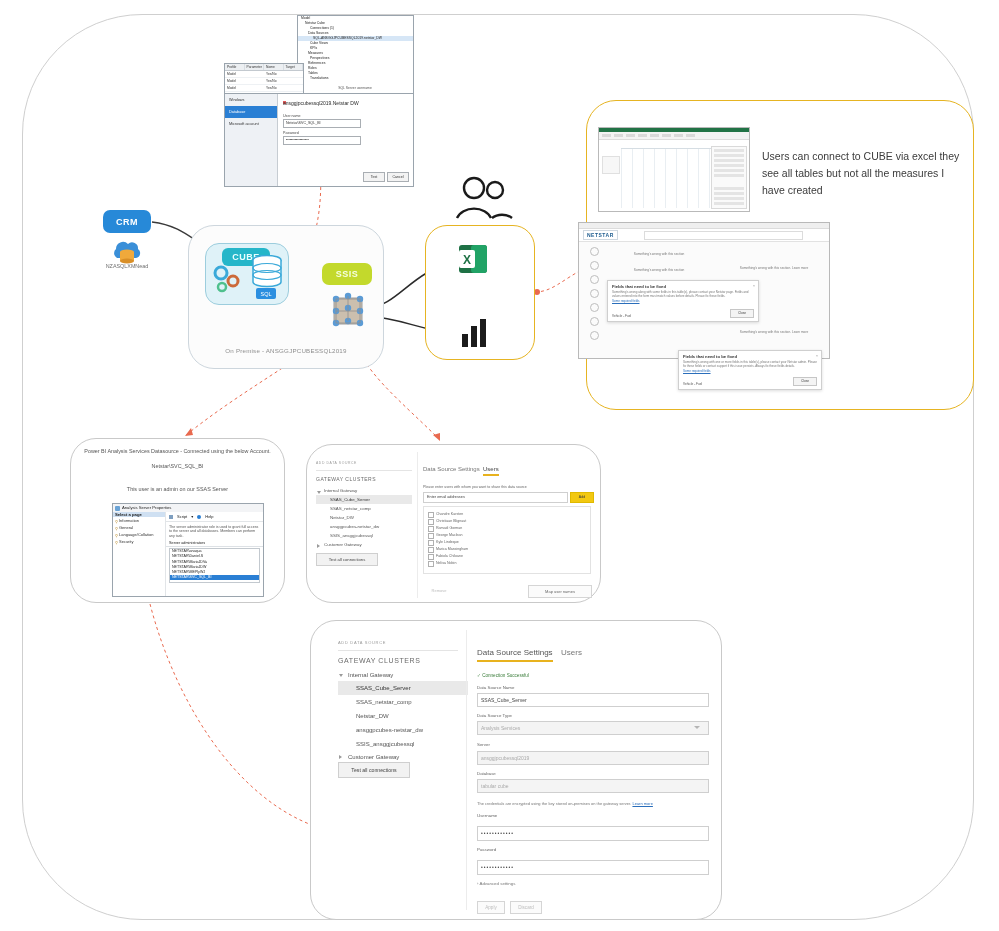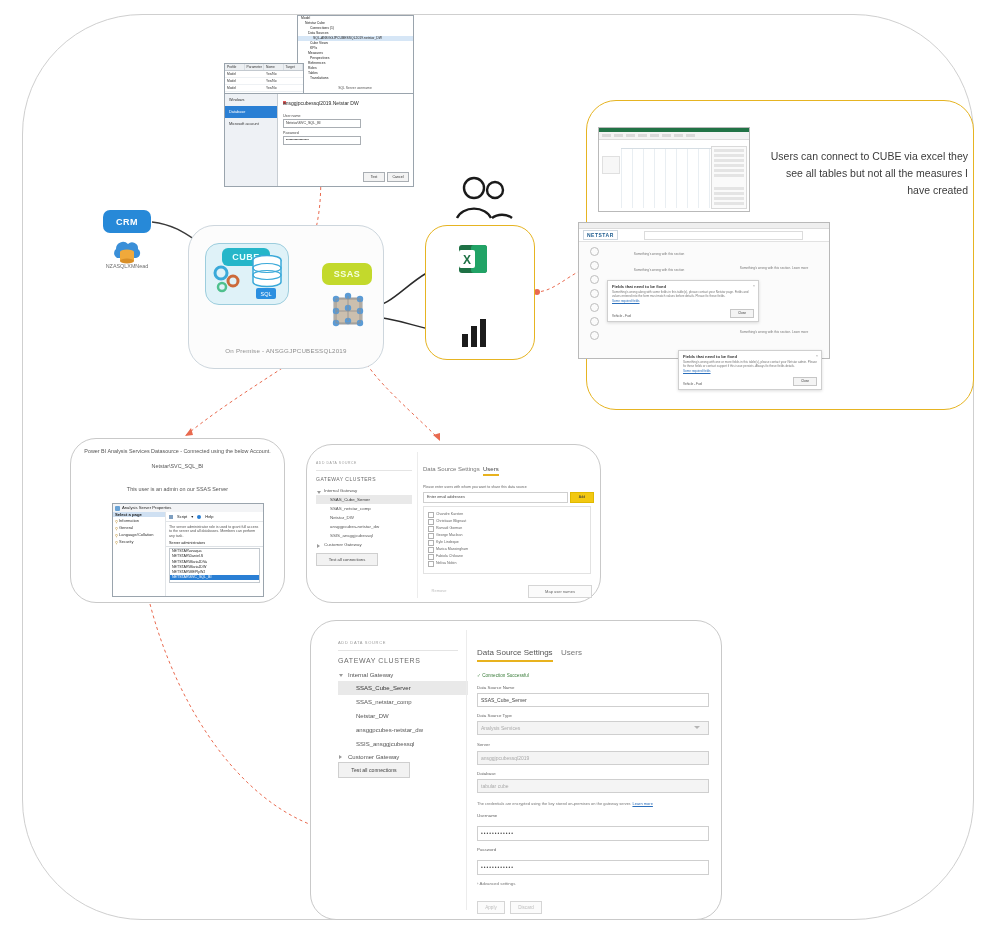--- a/index.html
+++ b/index.html
@@ -83,21 +83,21 @@
       border:1px solid #cfcfcf;box-shadow:0 1px 3px rgba(0,0,0,.14);}
   .ns-dialog2{position:absolute;left:100px;top:99px;width:142px;height:38px;background:#fff;
       border:1px solid #cfcfcf;box-shadow:0 1px 3px rgba(0,0,0,.14);}
   .nsd-title{font-size:4.2px;font-weight:700;color:#333;padding:3px 4px 1px;}
   .nsd-body{font-size:3px;color:#777;padding:0 4px;line-height:4px;}
   .nsd-link{font-size:3px;color:#2a6ebb;padding:1px 4px;text-decoration:underline;}
   .nsd-x{position:absolute;right:3px;top:2px;font-size:4px;color:#999;}
   .nsd-btn{position:absolute;right:4px;bottom:3px;width:22px;height:7px;border:1px solid #c6c6c6;
       background:#f4f4f4;font-size:3.2px;line-height:7px;text-align:center;color:#444;}
   .nsd-field{position:absolute;left:4px;bottom:3px;font-size:3.2px;color:#555;}
-  .note-txt{position:absolute;left:762px;top:148px;width:206px;text-align:right;
+  .note-txt{position:absolute;left:762px;top:148px;width:206px;text-align:left;
       font-size:10.5px;color:#3b3b3b;line-height:17px;}
   
   .pl-t1{position:absolute;left:70px;top:448px;width:215px;text-align:center;font-size:5.4px;color:#555;}
   .pl-t2{position:absolute;left:70px;top:463px;width:215px;text-align:center;font-size:5.4px;color:#555;}
   .pl-t3{position:absolute;left:70px;top:486px;width:215px;text-align:center;font-size:5.4px;color:#555;}
   .asp{position:absolute;left:112px;top:503px;width:150px;height:92px;background:#fff;border:1px solid #9aa4ad;}
   .asp-title{height:8px;background:#f3f4f6;border-bottom:1px solid #d7dbdf;font-size:4.2px;line-height:8px;
       padding-left:9px;color:#222;position:relative;}
   .asp-ico{position:absolute;left:2px;top:1.5px;width:5px;height:5px;background:#6aa3d6;border-radius:1px;}
   .asp-left{position:absolute;left:0;top:8px;width:52px;bottom:0;background:#fff;border-right:1px solid #e2e5e8;}
@@ -232,21 +232,21 @@
   <div class="dlg-btn" style="left:138px;top:78px">Test</div>
   <div class="dlg-btn" style="left:162px;top:78px">Cancel</div>
 </div>
 
 <div class="grp grp-onprem"></div>
 <div class="grp grp-sqlbox"></div>
 <div class="onprem-label">On Premise - ANSGGJPCUBESSQL2019</div>
 
 <div class="chip chip-crm">CRM</div>
 <div class="chip chip-ssis">CUBE</div>
-<div class="chip chip-ssas">SSAS</div>
+<div class="chip chip-ssas">SSIS</div>
 
 <svg class="abs" style="left:110px;top:238px" width="34" height="30">
   <path d="M6,11 a7,7 0 0 1 12,-5 a6,6 0 0 1 10,5 a5,5 0 0 1 -2,9 H7 a5.5,5.5 0 0 1 -1,-9z" fill="#3a8fd8"></path>
   <ellipse cx="17" cy="14" rx="7" ry="2.6" fill="#f0a93b"></ellipse>
   <rect x="10" y="14" width="14" height="9" fill="#f0a93b"></rect>
   <ellipse cx="17" cy="23" rx="7" ry="2.6" fill="#d98f27"></ellipse>
 </svg>
 <div class="azure-lbl">NZASQLXMNead</div>
 
 <svg class="abs" style="left:209px;top:262px" width="38" height="38">

